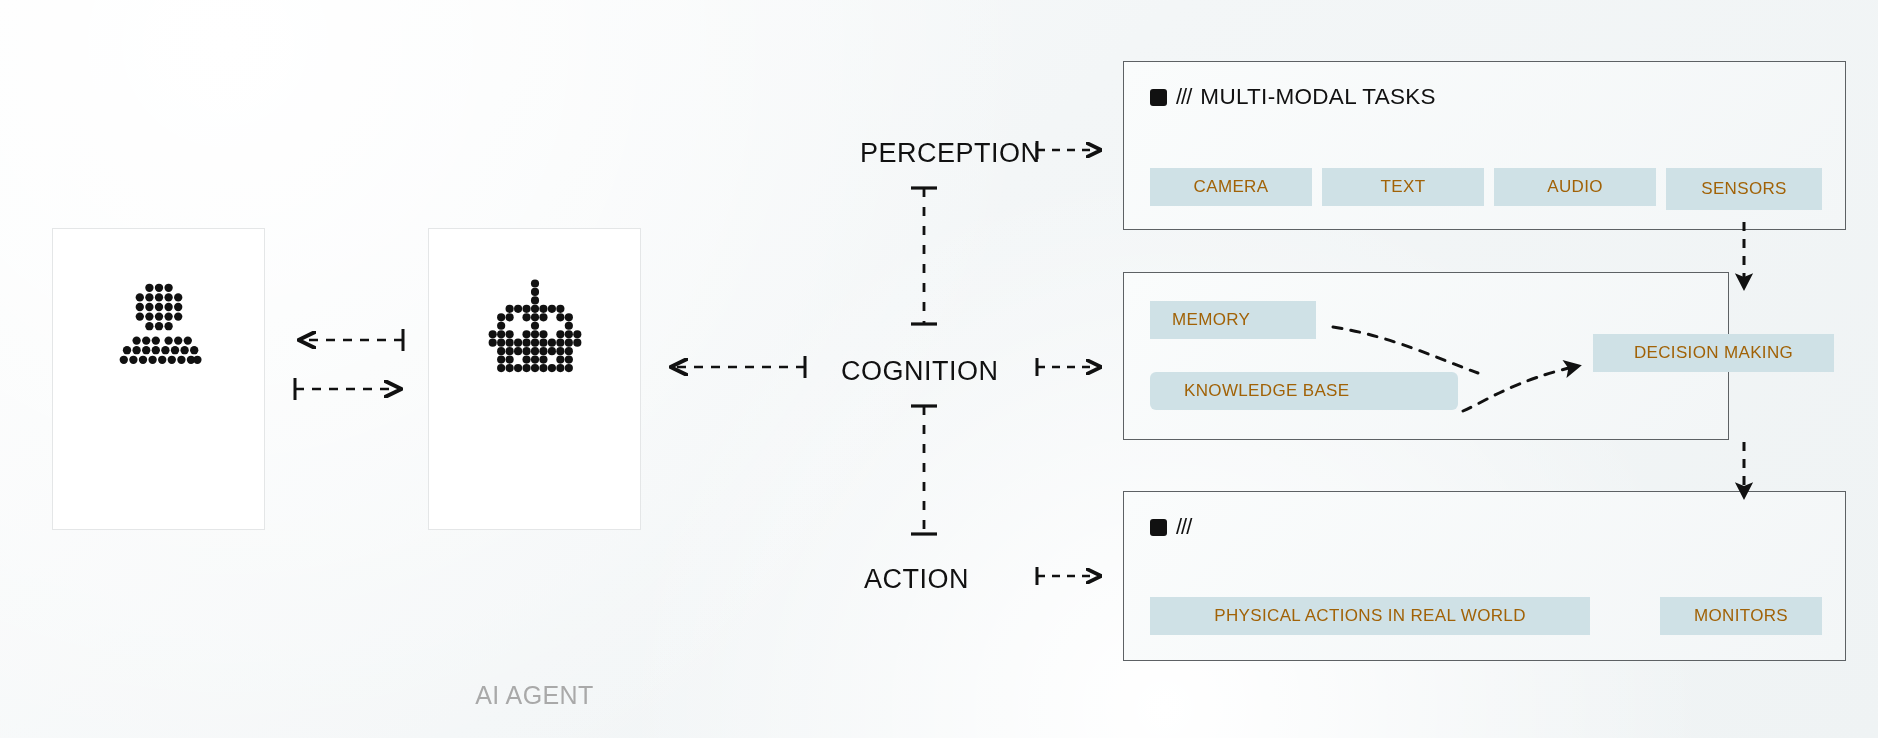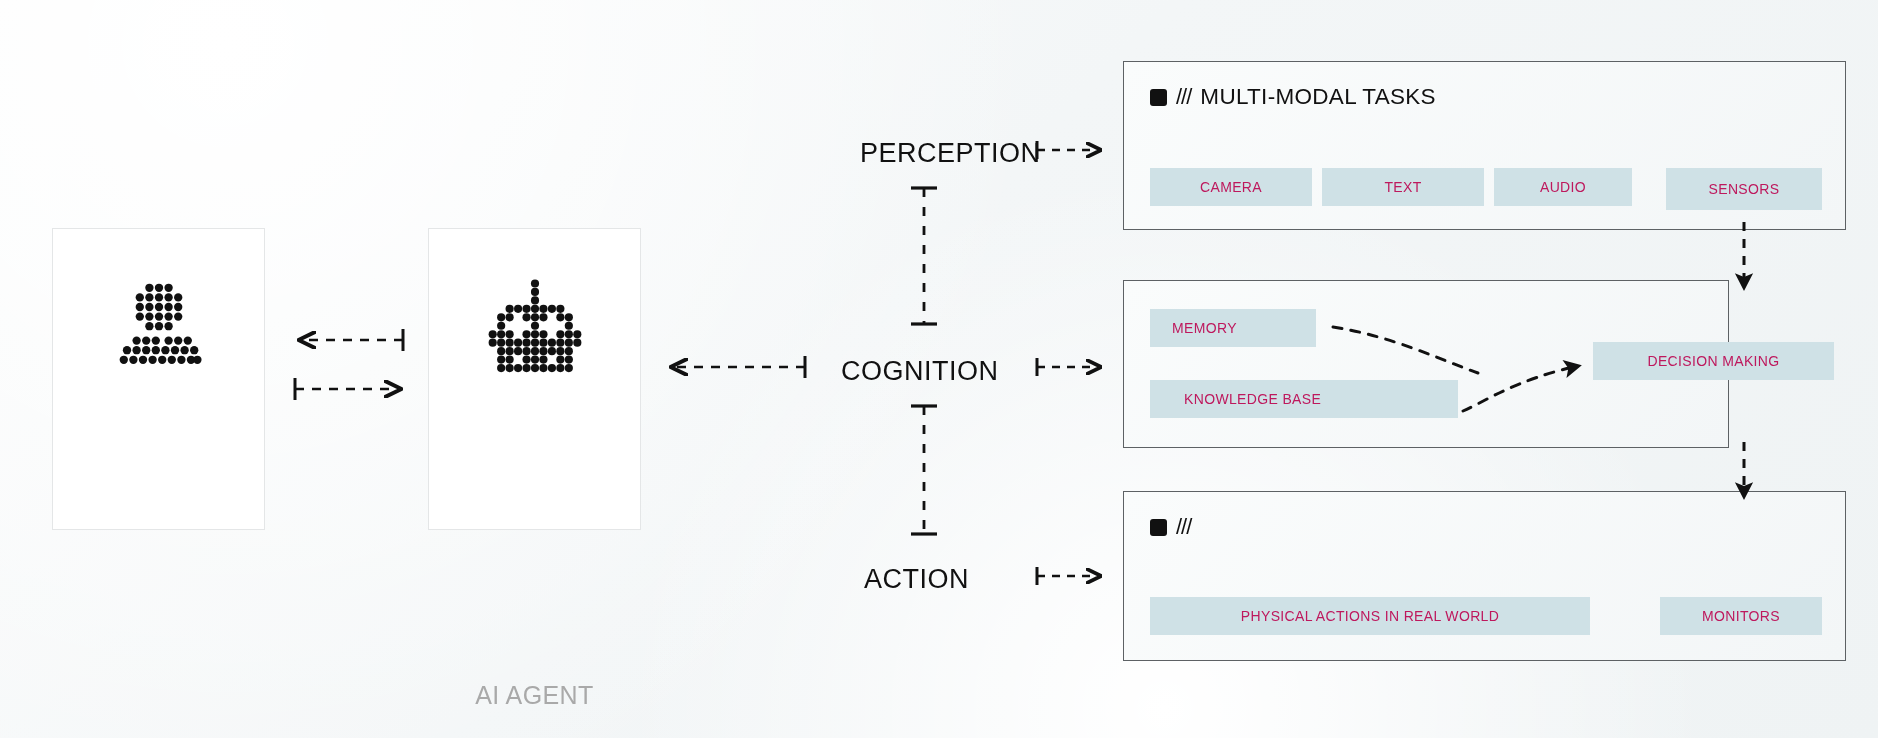--- a/index.html
+++ b/index.html
@@ -46,22 +46,22 @@
   .panel-head{
     position:absolute;left:26px;top:22px;display:flex;align-items:center;gap:9px;
   }
   .head-square{
     width:17px;height:17px;background:#111;border-radius:3px;display:block;
   }
   .head-slashes{font-size:22px;color:#111;letter-spacing:-1px;font-weight:400;}
   .head-text{font-size:22.5px;color:#111;letter-spacing:.3px;white-space:nowrap;}
 
   .chip{
-    position:absolute;background:#cfe1e6;color:#be185d;
-    font-size:14px;letter-spacing:.35px;white-space:nowrap;
+    position:absolute;background:#cfe1e6;color:#a16207;
+    font-size:17px;letter-spacing:.35px;white-space:nowrap;
     display:flex;align-items:center;justify-content:center;
     box-sizing:border-box;
     text-align:center;
   }
 
   svg.overlay{position:absolute;left:0;top:0;width:1878px;height:738px;pointer-events:none;}
 </style>
 </head>
 <body>
 
@@ -202,27 +202,27 @@
   <div class="stage-label" style="left:864px;top:564px;">ACTION</div>
 
   <div class="panel" style="left:1123px;top:61px;width:723px;height:169px;">
     <div class="panel-head">
       <span class="head-square"></span>
       <span class="head-slashes">///</span>
       <span class="head-text">MULTI-MODAL TASKS</span>
     </div>
     <div class="chip" style="left:26px;top:106px;width:162px;height:38px;">CAMERA</div>
     <div class="chip" style="left:198px;top:106px;width:162px;height:38px;">TEXT</div>
-    <div class="chip" style="left:370px;top:106px;width:138px;height:38px;">AUDIO</div>
+    <div class="chip" style="left:370px;top:106px;width:162px;height:38px;">AUDIO</div>
     <div class="chip" style="left:542px;top:106px;width:156px;height:42px;">SENSORS</div>
   </div>
 
-  <div class="panel" style="left:1123px;top:280px;width:606px;height:168px;padding-left:28px;">
+  <div class="panel" style="left:1123px;top:272px;width:606px;height:168px;padding-left:28px;">
     <div class="chip" style="left:26px;top:28px;width:166px;height:38px;justify-content:flex-start;padding-left:22px;">MEMORY</div>
-    <div class="chip" style="left:26px;top:99px;width:308px;height:38px;justify-content:flex-start;padding-left:34px;">KNOWLEDGE BASE</div>
+    <div class="chip" style="left:26px;top:99px;width:308px;height:38px;justify-content:flex-start;padding-left:34px;border-radius:6px;">KNOWLEDGE BASE</div>
     <div class="chip" style="left:469px;top:61px;width:241px;height:38px;">DECISION MAKING</div>
   </div>
 
   <div class="panel" style="left:1123px;top:491px;width:723px;height:170px;">
     <div class="panel-head">
       <span class="head-square"></span>
       <span class="head-slashes">///</span>
     </div>
     <div class="chip" style="left:26px;top:105px;width:440px;height:38px;">PHYSICAL ACTIONS IN REAL WORLD</div>
     <div class="chip" style="left:536px;top:105px;width:162px;height:38px;">MONITORS</div>

